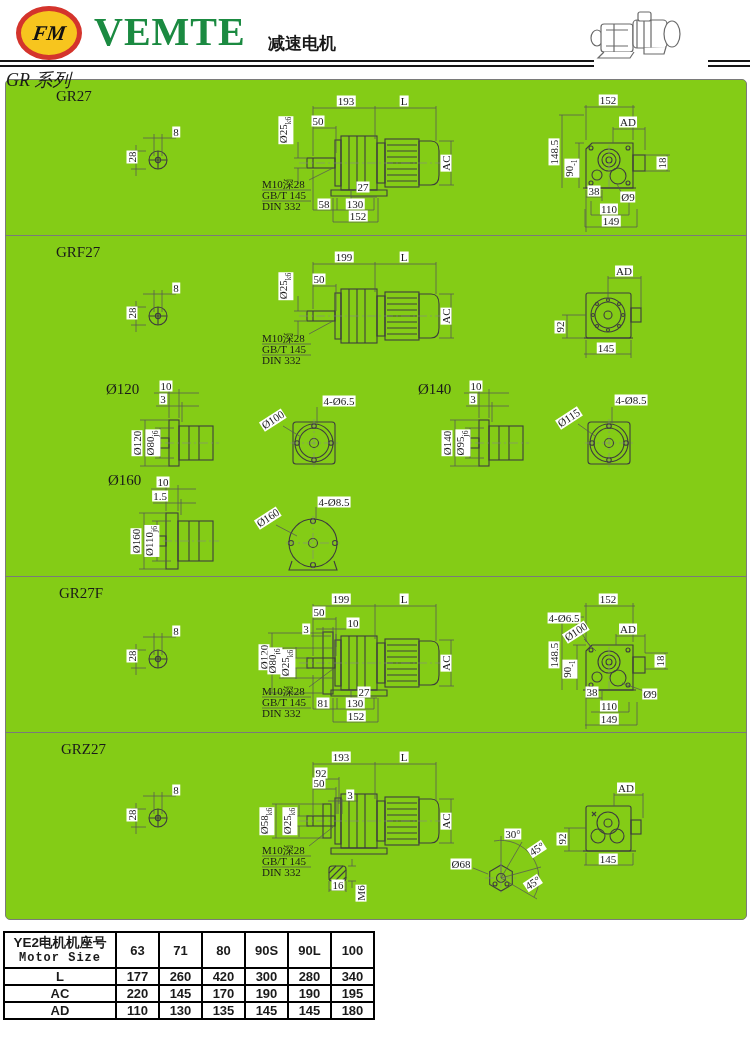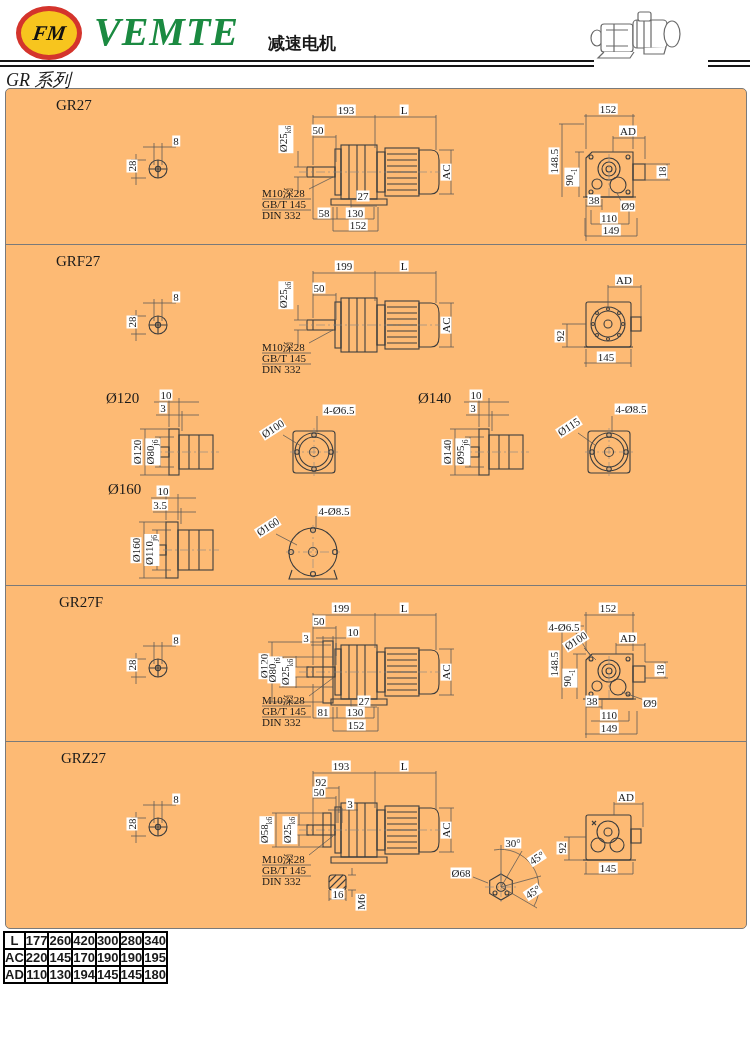--- a/index.html
+++ b/index.html
@@ -3,31 +3,31 @@
 <meta charset="utf-8">
 <style>
   html,body{margin:0;padding:0;background:#fff}
   #page{position:relative;width:750px;height:1042px;background:#fff;overflow:hidden;
         font-family:"Liberation Serif",serif;color:#1a1a1a}
   
   #logo{position:absolute;left:16px;top:6px;width:66px;height:54px;border-radius:50%;
         background:#f7c51e;border:5px solid #d4342c;box-sizing:border-box;
         display:flex;align-items:center;justify-content:center;z-index:3}
   #logo .mono{font-style:italic;font-weight:bold;font-size:21px;color:#111;transform:skewX(-8deg)}
-  #brand{position:absolute;left:94px;top:8px;font-style:italic;font-weight:bold;font-size:40px;
+  #brand{position:absolute;left:94px;top:8px;font-weight:bold;font-size:40px;
          color:#1b8a41;letter-spacing:1px;z-index:3}
   #doctitle{position:absolute;left:268px;top:32px;font-weight:bold;font-size:17px;z-index:3}
   .rule{position:absolute;top:60px;height:3px;border-top:2px solid #161616;border-bottom:2px solid #161616;z-index:1}
   #rule-l{left:0;width:594px}
   #rule-r{left:708px;width:42px}
   #motoricon{position:absolute;left:584px;top:8px;z-index:2}
   #series{position:absolute;left:6px;top:68px;font-style:italic;font-size:18px;z-index:3}
   
-  #mainbox{position:absolute;left:5px;top:88px;width:740px;border:1px solid #7a7a7a;
-           border-radius:5px;background:#fdba74;box-sizing:content-box}
+  #mainbox{position:absolute;left:5px;top:79px;width:740px;border:1px solid #7a7a7a;
+           border-radius:5px;background:#84cc16;box-sizing:content-box}
   .sec{position:relative;border-top:1px solid #7a7a7a}
   .sec.first{border-top:none}
   .art{position:absolute;left:0;top:0;z-index:1}
   .draw{stroke:#3e3e3e;fill:none;stroke-width:1.1}
   .dim{stroke:#555;fill:none;stroke-width:.75}
   .cl{stroke:#888;fill:none;stroke-width:.6;stroke-dasharray:9 3 2 3}
   .lbl{position:absolute;transform:translate(-50%,-50%);font-size:11px;line-height:11px;
        background:#fff;padding:0 1px;white-space:nowrap;z-index:2}
   .v{transform:translate(-50%,-50%) rotate(-90deg)}
   .dg{transform:translate(-50%,-50%) rotate(-33deg)}
@@ -273,21 +273,21 @@
       <span class="lbl" style="left:333px;top:165px">4-Ø6.5</span>
       <span class="ttl" style="left:412px;top:145px">Ø140</span>
       <span class="lbl" style="left:470px;top:150px">10</span>
       <span class="lbl" style="left:467px;top:163px">3</span>
       <span class="lbl v" style="left:441px;top:207px">Ø140</span>
       <span class="lbl v" style="left:457px;top:207px"><span>Ø95</span><sub>j6</sub></span>
       <span class="lbl dg" style="left:563px;top:182px">Ø115</span>
       <span class="lbl" style="left:625px;top:164px">4-Ø8.5</span>
       <span class="ttl" style="left:102px;top:236px">Ø160</span>
       <span class="lbl" style="left:157px;top:246px">10</span>
-      <span class="lbl" style="left:154px;top:260px">3.5</span>
+      <span class="lbl" style="left:154px;top:260px">1.5</span>
       <span class="lbl v" style="left:130px;top:305px">Ø160</span>
       <span class="lbl v" style="left:146px;top:305px"><span>Ø110</span><sub>j6</sub></span>
       <span class="lbl dg" style="left:262px;top:282px">Ø160</span>
       <span class="lbl" style="left:328px;top:266px">4-Ø8.5</span>
     </div>
 
     <div class="sec" style="height:155px">
       <svg class="art" width="740" height="155">
         <use href="#sym-shaft" x="152" y="82"></use>
         <use href="#sym-motorFl" x="301" y="86"></use>
@@ -361,20 +361,32 @@
       <span class="lbl dg" style="left:527px;top:150px">45°</span>
       <span class="lbl" style="left:455px;top:131px">Ø68</span>
       <span class="lbl" style="left:620px;top:55px">AD</span>
       <span class="lbl v" style="left:556px;top:106px">92</span>
       <span class="lbl" style="left:602px;top:126px">145</span>
     </div>
   </div>
 
   <table id="dimtable">
     <tbody>
+        <tr>
+      <th class="c0">
+        <div class="hdr-cn">YE2电机机座号</div>
+        <div class="hdr-en">Motor Size</div>
+      </th>
+      <th class="cv">63</th>
+      <th class="cv">71</th>
+      <th class="cv">80</th>
+      <th class="cv">90S</th>
+      <th class="cv">90L</th>
+      <th class="cv">100</th>
+    </tr>
     <tr>
       <td>L</td>
       <td>177</td>
       <td>260</td>
       <td>420</td>
       <td>300</td>
       <td>280</td>
       <td>340</td>
     </tr>
     <tr>
@@ -383,21 +395,21 @@
       <td>145</td>
       <td>170</td>
       <td>190</td>
       <td>190</td>
       <td>195</td>
     </tr>
     <tr>
       <td>AD</td>
       <td>110</td>
       <td>130</td>
-      <td>194</td>
+      <td>135</td>
       <td>145</td>
       <td>145</td>
       <td>180</td>
     </tr>
   </tbody>
     </table>
 
 </div>
 
 </body></html>

